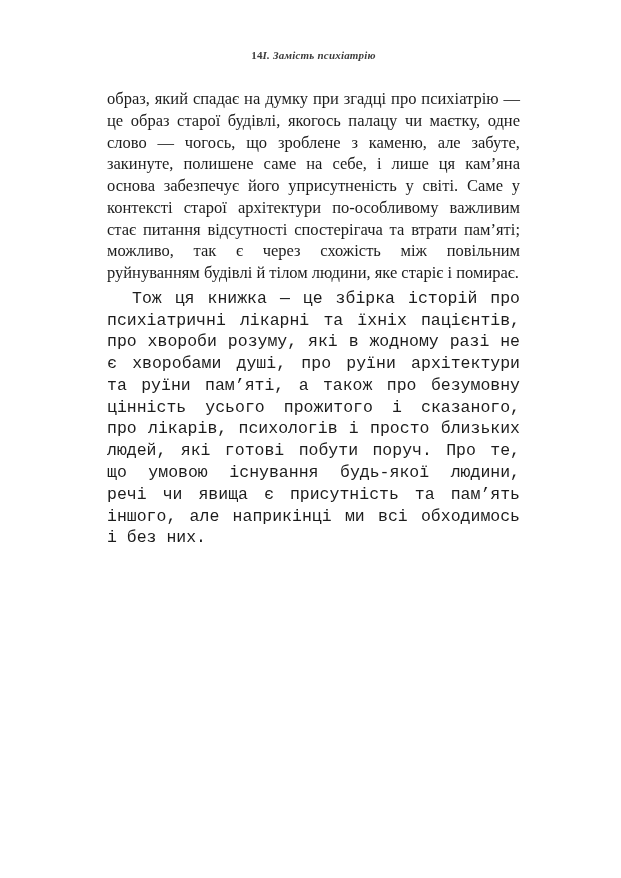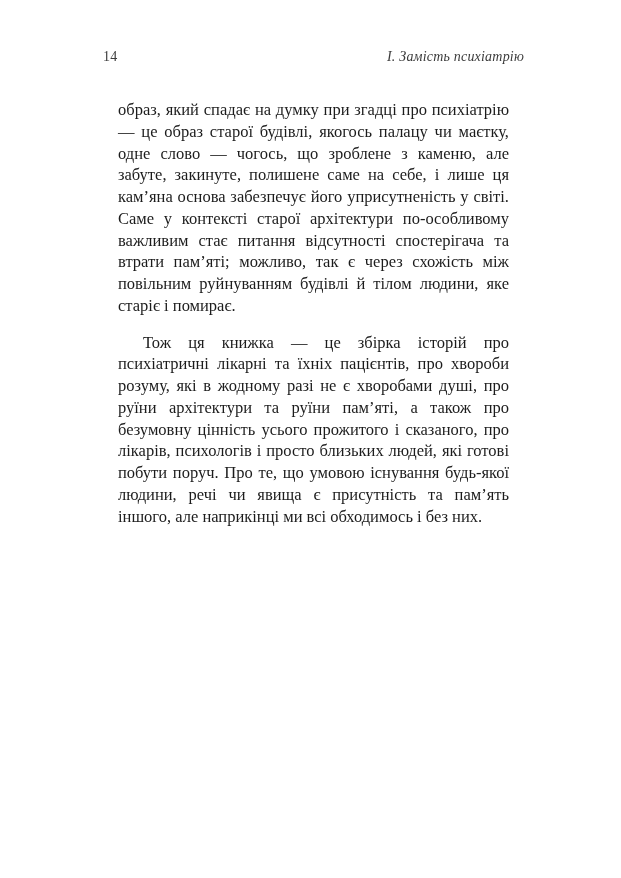--- a/index.html
+++ b/index.html
@@ -20,50 +20,52 @@
     width: 621px;
     height: 878px;
     background: #ffffff;
   }
   .page-header {
     position: absolute;
     top: 49px;
     left: 103px;
     width: 421px;
     display: flex;
-    justify-content: space-between;
+    justify-content: center;
     align-items: baseline;
-    font-size: 14px;
+    font-size: 11px;
     letter-spacing: 0.2px;
     color: #3c3c3c;
+    font-weight: bold;
   }
   .page-number {
     font-style: normal;
   }
   .running-head {
     font-style: italic;
   }
   .page-body {
     position: absolute;
     top: 84px;
     left: 103px;
     width: 421px;
     font-size: 16.5px;
     line-height: 1.32;
     text-align: justify;
     color: #1c1c1c;
   }
   .para {
-    margin: 15px;
+    margin: 4px;
     padding: 0;
     hyphens: auto;
     -webkit-hyphens: auto;
   }
   .para.indented {
     text-indent: 25px;
+    font-family: Liberation Mono, monospace;
   }
 </style>
 </head>
 <body>
 
 <div class="page">
 
   <header class="page-header">
     <span class="page-number">14</span>
     <span class="running-head">І. Замість психіатрію</span>

